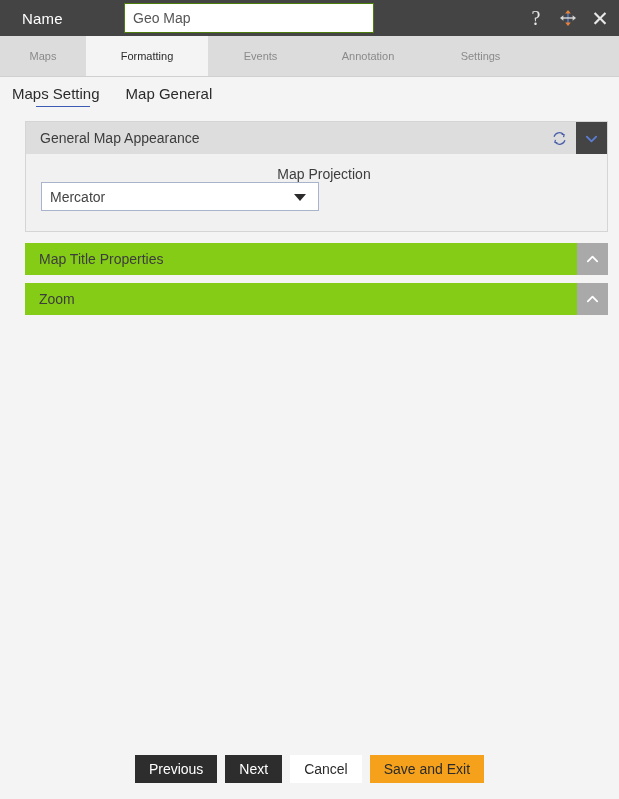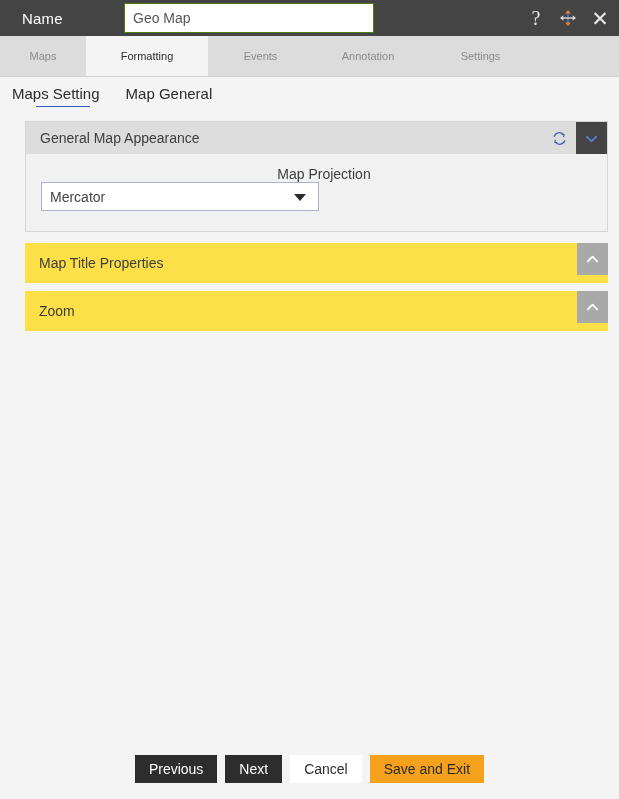--- a/index.html
+++ b/index.html
@@ -210,22 +210,22 @@
     width: 0;
     height: 0;
     border-left: 6px solid transparent;
     border-right: 6px solid transparent;
     border-top: 7px solid #2b2b2b;
     pointer-events: none;
   }
 
   
   .crow {
-    height: 40px;
-    background: #fde047;
+    height: 32px;
+    background: #84cc16;
     display: flex;
     align-items: center;
     position: relative;
     margin-bottom: 8px;
     cursor: pointer;
   }
   .crow-title {
     font-size: 14px;
     color: #3d3d3d;
     margin-left: 14px;

